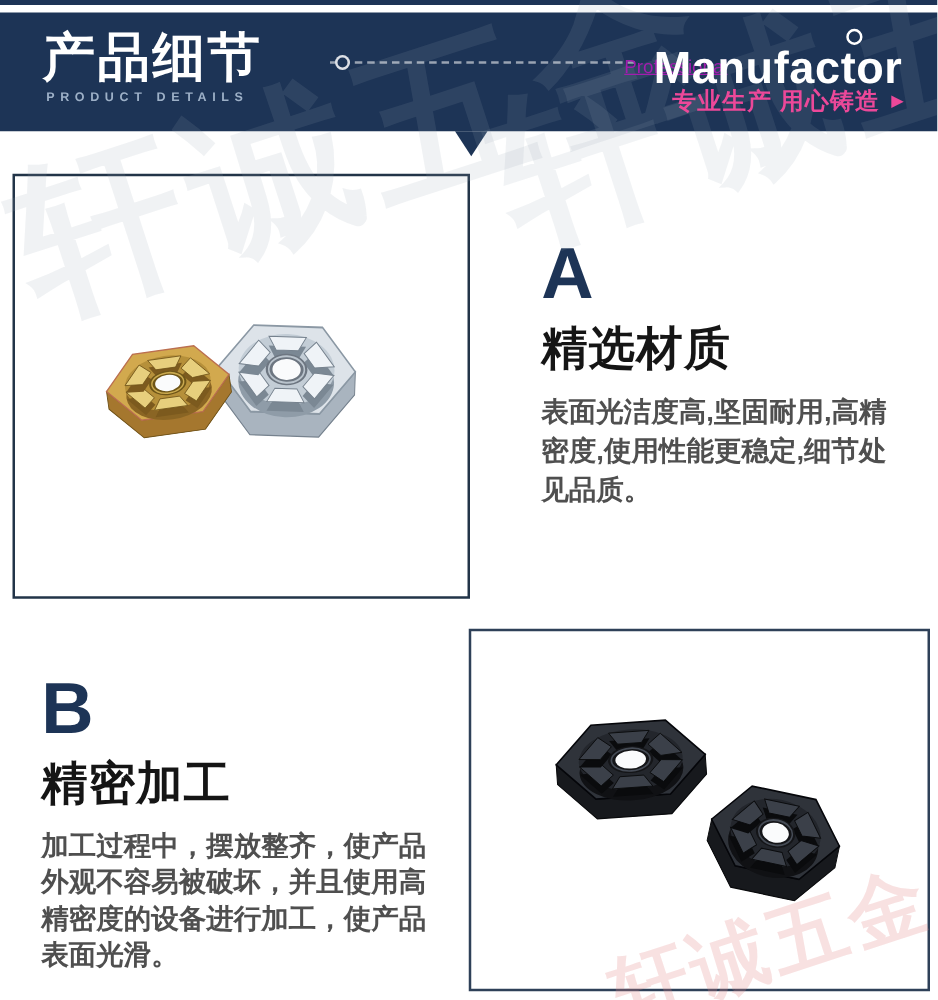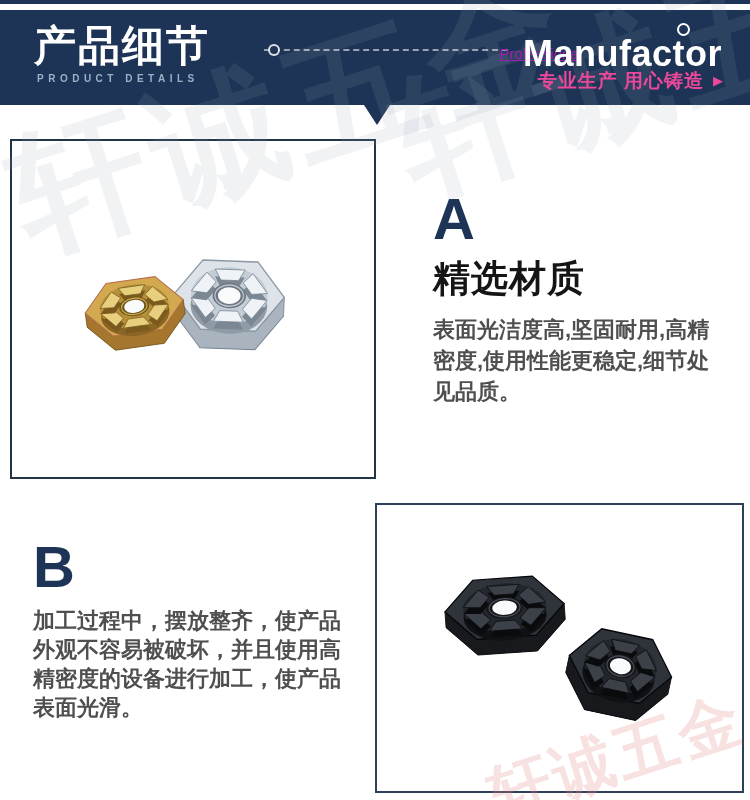--- a/index.html
+++ b/index.html
@@ -128,20 +128,21 @@
     </div>
 </div>
 <div class="sec sec-a">
   <div class="sec-letter">A</div>
   <div class="sec-heading">精选材质</div>
   <div class="sec-body">表面光洁度高,坚固耐用,高精<br>密度,使用性能更稳定,细节处<br>见品质。</div>
 </div>
 
 <div class="sec sec-b">
   <div class="sec-letter">B</div>
+  <div class="sec-heading">精密加工</div>
   <div class="sec-body">加工过程中，摆放整齐，使产品<br>外观不容易被破坏，并且使用高<br>精密度的设备进行加工，使产品<br>表面光滑。</div>
 </div>
 <div class="box box-b" title="slotted-hex-castle-nuts-black-oxide-pair">
   <div class="nut nut-black-left">
       <svg viewBox="0 0 120 112" preserveAspectRatio="none" xmlns="http://www.w3.org/2000/svg">
         <polygon points="116.0,65.0 88.0,93.1 32.0,93.1 4.0,65.0 32.0,36.9 88.0,36.9" fill="#17191d"></polygon>
         <polygon points="4.0,50.0 32.0,78.1 88.0,78.1 116.0,50.0 116.0,65.0 88.0,93.1 32.0,93.1 4.0,65.0" fill="#17191d" stroke="#0a0b0d" stroke-width="0.8"></polygon>
         <polygon points="116.0,50.0 88.0,78.1 32.0,78.1 4.0,50.0 32.0,21.9 88.0,21.9" fill="#2f333a" stroke="#05060a" stroke-width="1.2"></polygon>
         <ellipse cx="60" cy="58" rx="39" ry="23" fill="#101114"></ellipse>
         <ellipse cx="60" cy="50" rx="39" ry="23" fill="#23262c"></ellipse>

